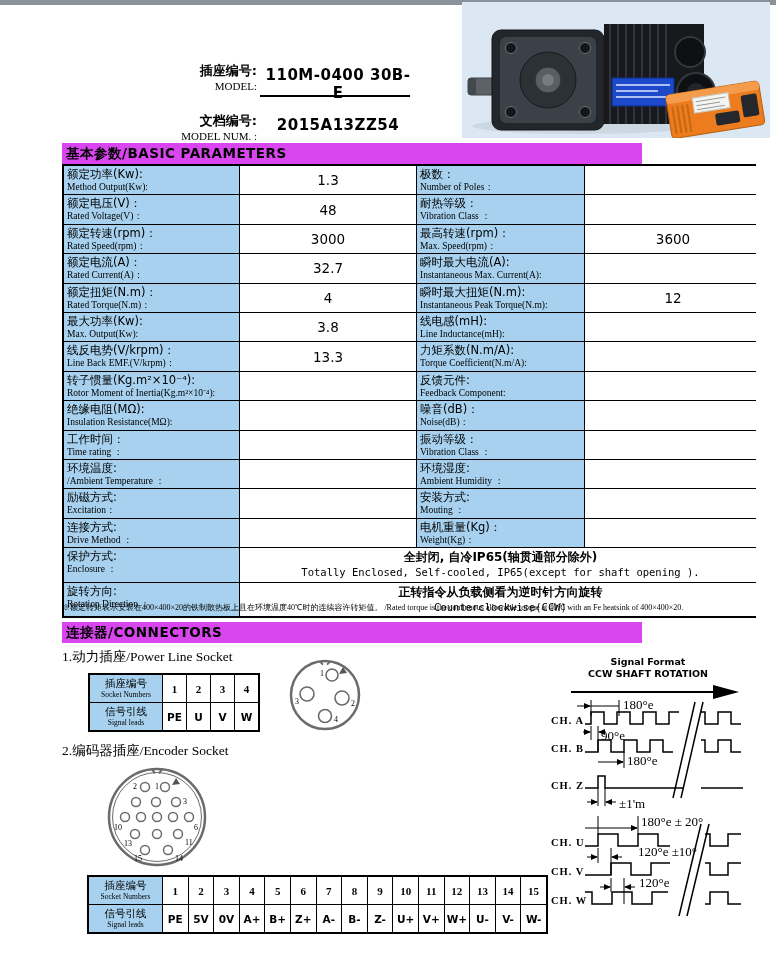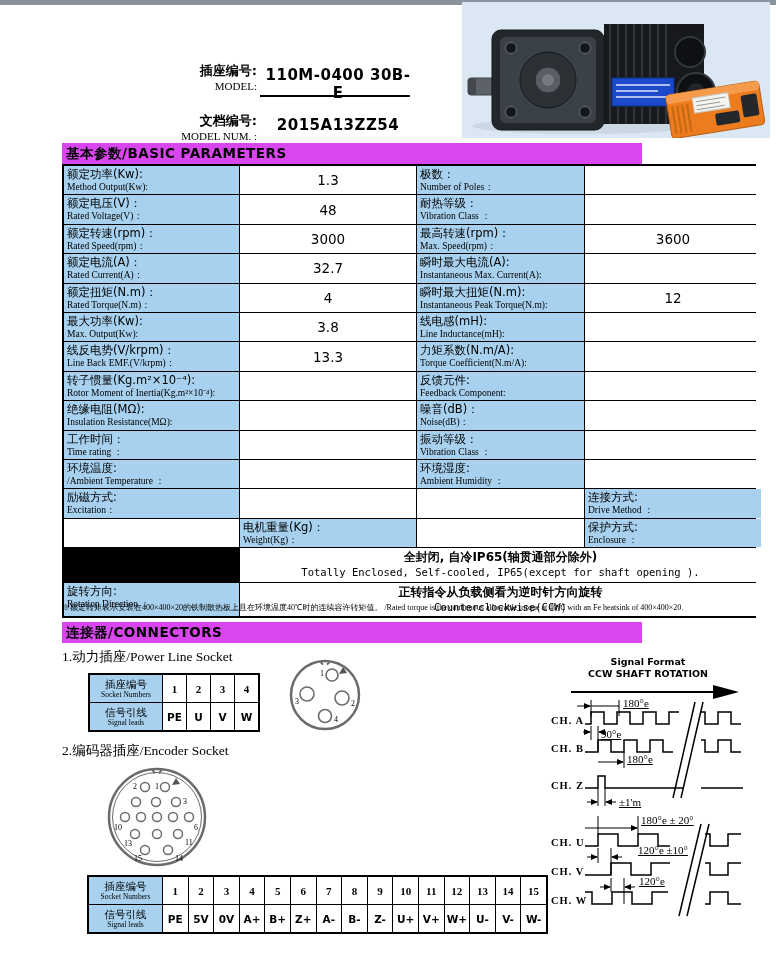--- a/index.html
+++ b/index.html
@@ -49,40 +49,40 @@
   
   .sub-title { position:absolute; left:62px; font-size:13.5px; font-family:"Liberation Serif", serif; }
   #power-title { top:648px; }
   #encoder-title { top:742px; }
 
   .conn-table { position:absolute; display:grid; border:2px solid #000; background:#000; gap:1px; }
   #power-table { left:88px; top:673px; grid-template-columns:72px repeat(4, 23px); grid-template-rows:27px 27px; }
   #encoder-table { left:87px; top:875px; grid-template-columns:73px repeat(15, 24.6px); grid-template-rows:27px 27px; }
   .ct-cell { background:#fff; display:flex; flex-direction:column; align-items:center; justify-content:center; }
   .ct-head { background:#a7d1ee; }
-  .ct-head .cn { font-size:10.5px; line-height:12px; }
+  .ct-head .cn { font-size:10.5px; line-height:12px;font-family:Liberation Mono, monospace; }
   .ct-head .en { font-size:7.5px; line-height:9px; font-family:"Liberation Serif", serif; }
   .ct-val { font-size:11px; font-weight:bold; font-family:"Liberation Serif", serif; }
   .ct-lead { font-weight:bold; font-family:"DejaVu Sans", sans-serif; font-size:10.5px; }
 
   
   .socket-diagram { position:absolute; }
   #power-circle { left:287px; top:658px; width:76px; height:76px; }
   #encoder-circle { left:105px; top:764px; width:104px; height:106px; }
   .pin-label { position:absolute; font-size:8px; font-family:"Liberation Serif", serif; line-height:8px; }
 
   
   #signal-diagram { position:absolute; left:543px; top:656px; width:232px; height:266px; }
   #signal-diagram svg { position:absolute; left:0; top:0; }
   .sig-title { position:absolute; left:0; width:210px; text-align:center; font-size:9.5px; font-weight:bold; }
   #sig-t1 { top:0; }
   #sig-t2 { top:12px; }
   .ch-label { position:absolute; left:8px; font-size:10.5px; font-weight:bold;
               font-family:"Liberation Serif", serif; letter-spacing:1px; }
-  .ann { position:absolute; font-size:11px; font-family:"Liberation Serif", serif; white-space:nowrap;text-decoration:underline; }
+  .ann { position:absolute; font-size:13px; font-family:"Liberation Serif", serif; white-space:nowrap; }
 </style>
 </head>
 <body>
 
 <div class="page">
   <div class="top-strip"></div>
 
   <div class="doc-header">
     <div class="field">
       <div class="f-labels">
@@ -274,20 +274,24 @@
       <div class="bt-cell bt-label">
         <div class="cn">环境湿度:</div>
         <div class="en">Ambient Humidity ：</div>
       </div>
       <div class="bt-cell bt-value"></div>
       <div class="bt-cell bt-label">
         <div class="cn">励磁方式:</div>
         <div class="en">Excitation：</div>
       </div>
       <div class="bt-cell bt-value"></div>
+      <div class="bt-cell bt-label">
+        <div class="cn">安装方式:</div>
+        <div class="en">Mouting ：</div>
+      </div>
       <div class="bt-cell bt-value"></div>
       <div class="bt-cell bt-label">
         <div class="cn">连接方式:</div>
         <div class="en">Drive Method ：</div>
       </div>
       <div class="bt-cell bt-value"></div>
       <div class="bt-cell bt-label">
         <div class="cn">电机重量(Kg)：</div>
         <div class="en">Weight(Kg)：</div>
       </div>

